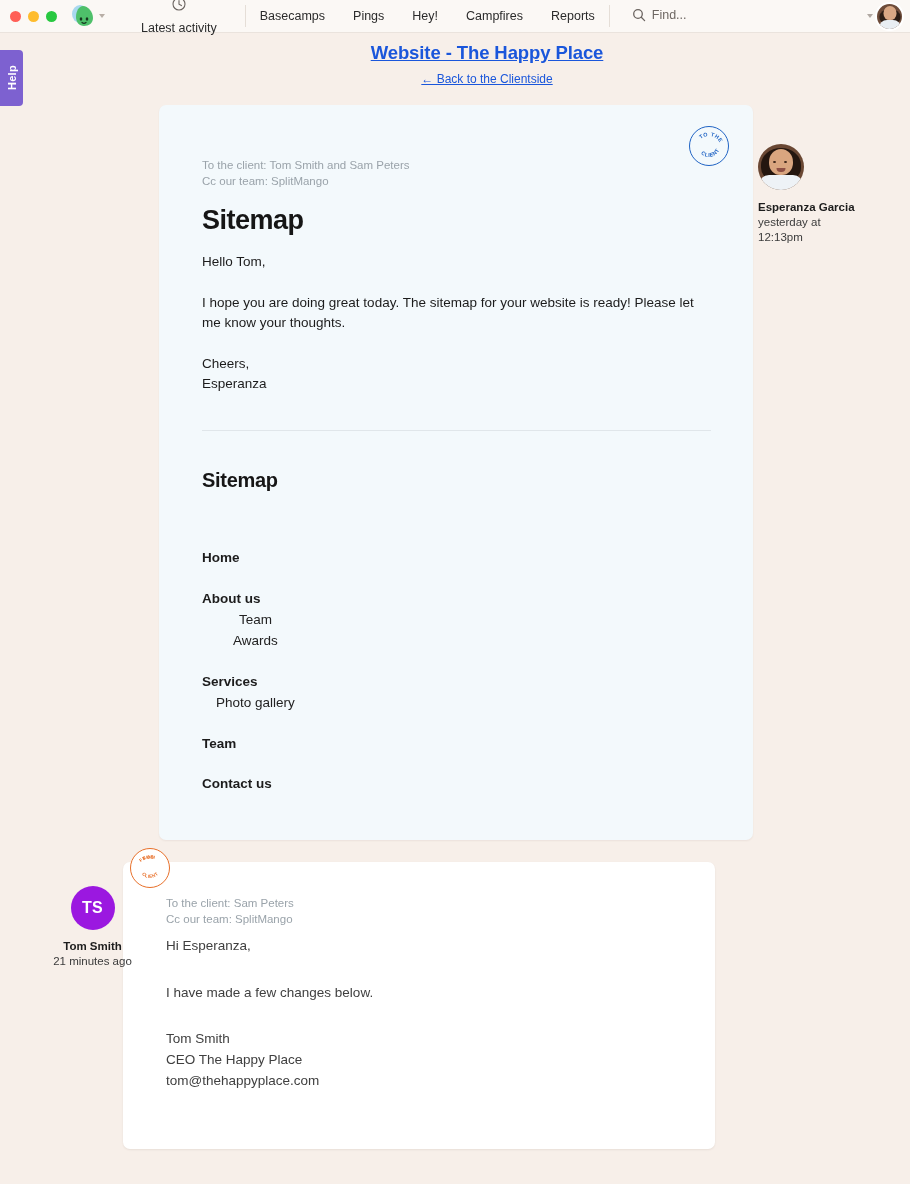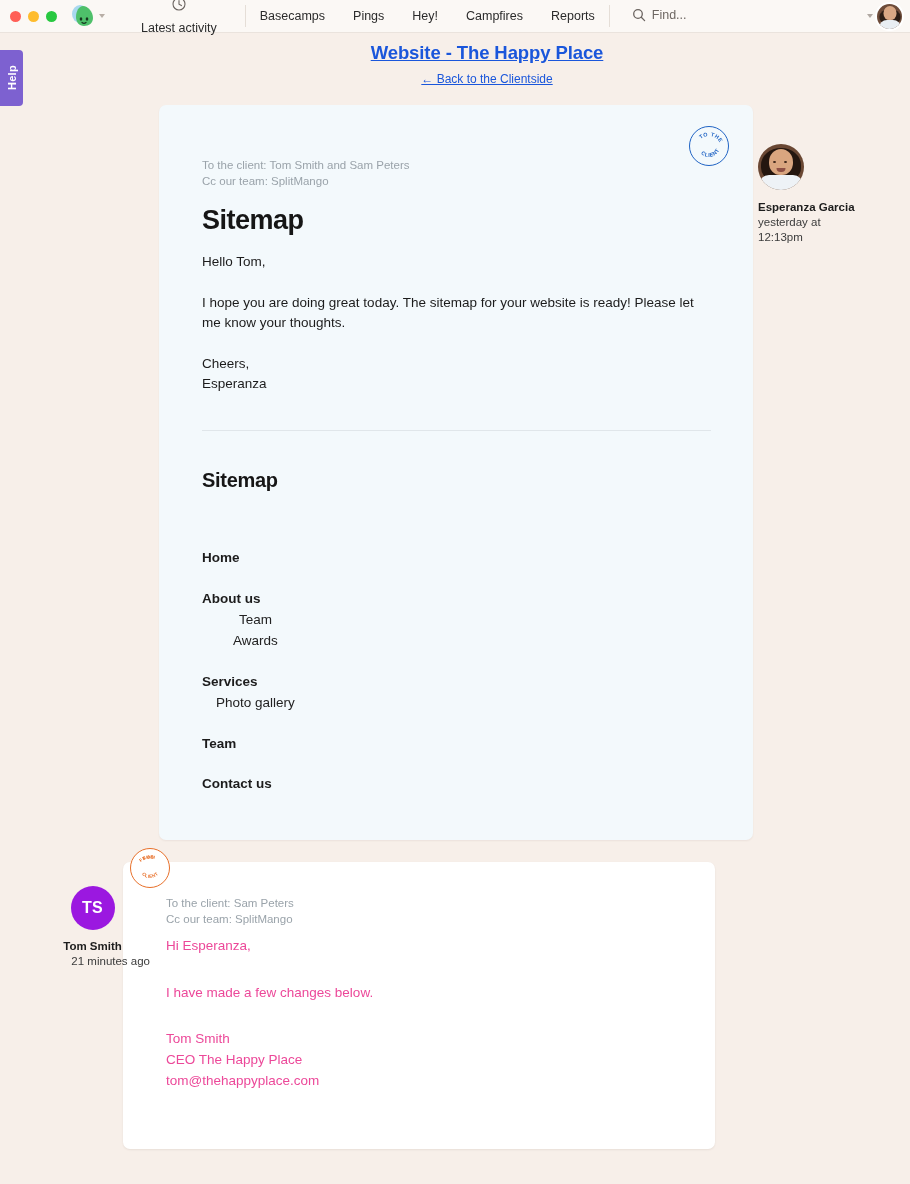--- a/index.html
+++ b/index.html
@@ -380,21 +380,21 @@
     color: #9aa3aa;
   }
 
   .msg-body-two {
     position: absolute;
     left: 43px;
     top: 74px;
     width: 480px;
     font-size: 13.5px;
     line-height: 1.52;
-    color: #ec4899;
+    color: #404040;
   }
   .msg-body-two p { margin-bottom: 26px; }
   .msg-body-two .sig { margin-bottom: 0; line-height: 1.55; }
 
   
   .author-two {
     position: absolute;
     left: 35px;
     top: 886px;
     width: 115px;
@@ -407,21 +407,21 @@
     color: #fff;
     font-size: 16px;
     font-weight: bold;
     display: flex;
     align-items: center;
     justify-content: center;
     margin: 0 auto;
     letter-spacing: 0.4px;
   }
   .author-two .author-name { text-align: center; margin-top: 9px; }
-  .author-two .author-time { text-align: right; }
+  .author-two .author-time { text-align: center; }
 </style>
 </head>
 <body>
 
 <div class="topbar">
 
   <div class="traffic">
     <div class="tl-dot tl-red"></div>
     <div class="tl-dot tl-yellow"></div>
     <div class="tl-dot tl-green"></div>

